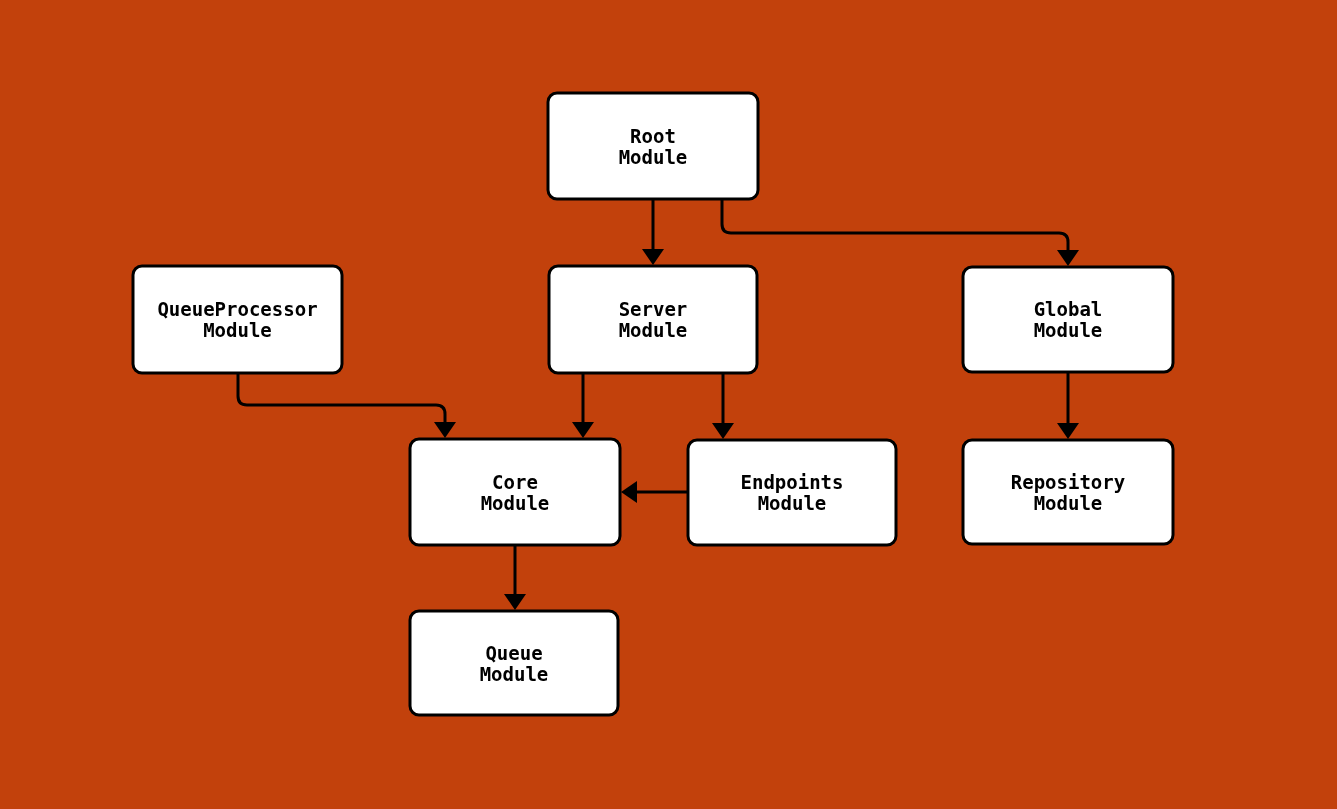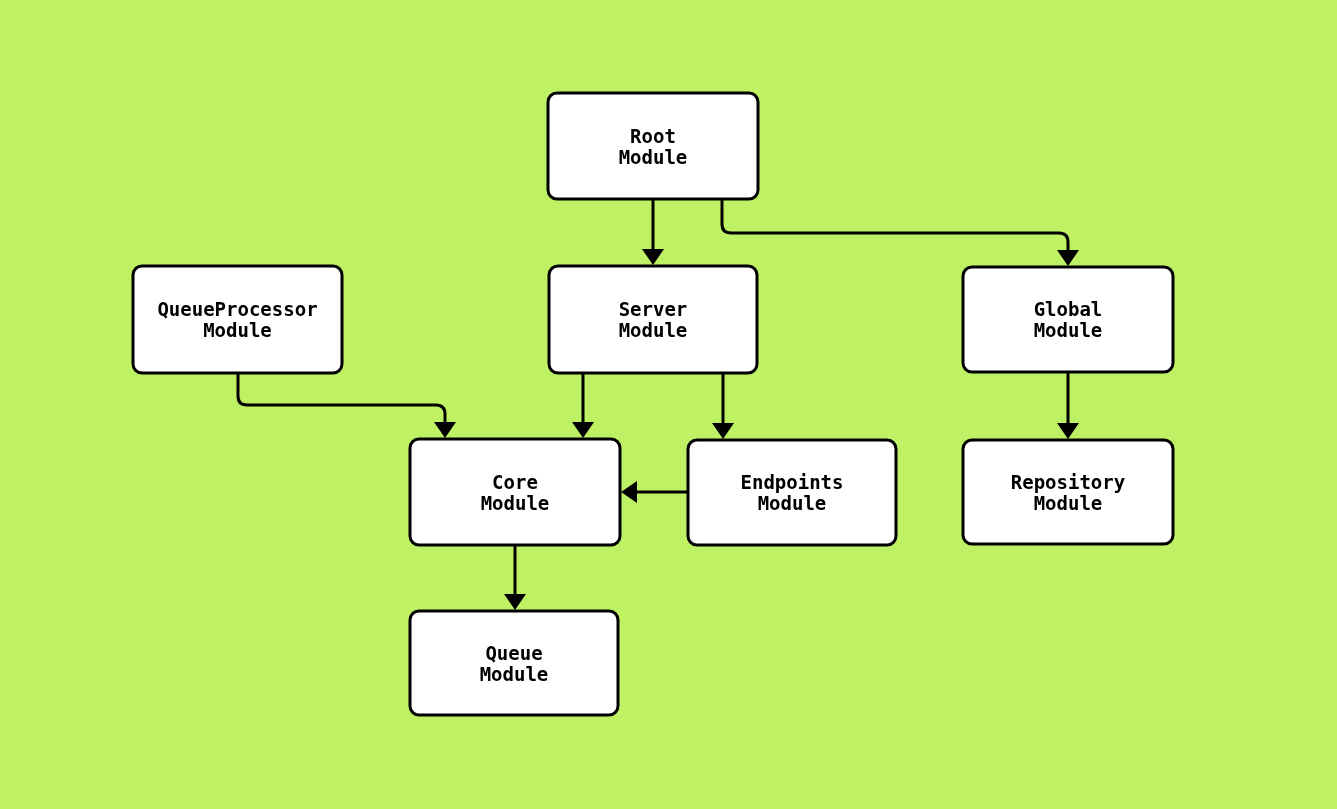--- a/index.html
+++ b/index.html
@@ -7,21 +7,21 @@
     padding: 0;
     background: #ffffff;
     width: 1337px;
     height: 809px;
     overflow: hidden;
   }
   .canvas {
     position: relative;
     width: 1337px;
     height: 809px;
-    background: #bef264;
+    background: #c2410c;
   }
   svg {
     display: block;
   }
   .node-label {
     font-family: "DejaVu Sans Mono", "Liberation Mono", monospace;
     font-weight: bold;
     font-size: 19px;
     fill: #000000;
   }

